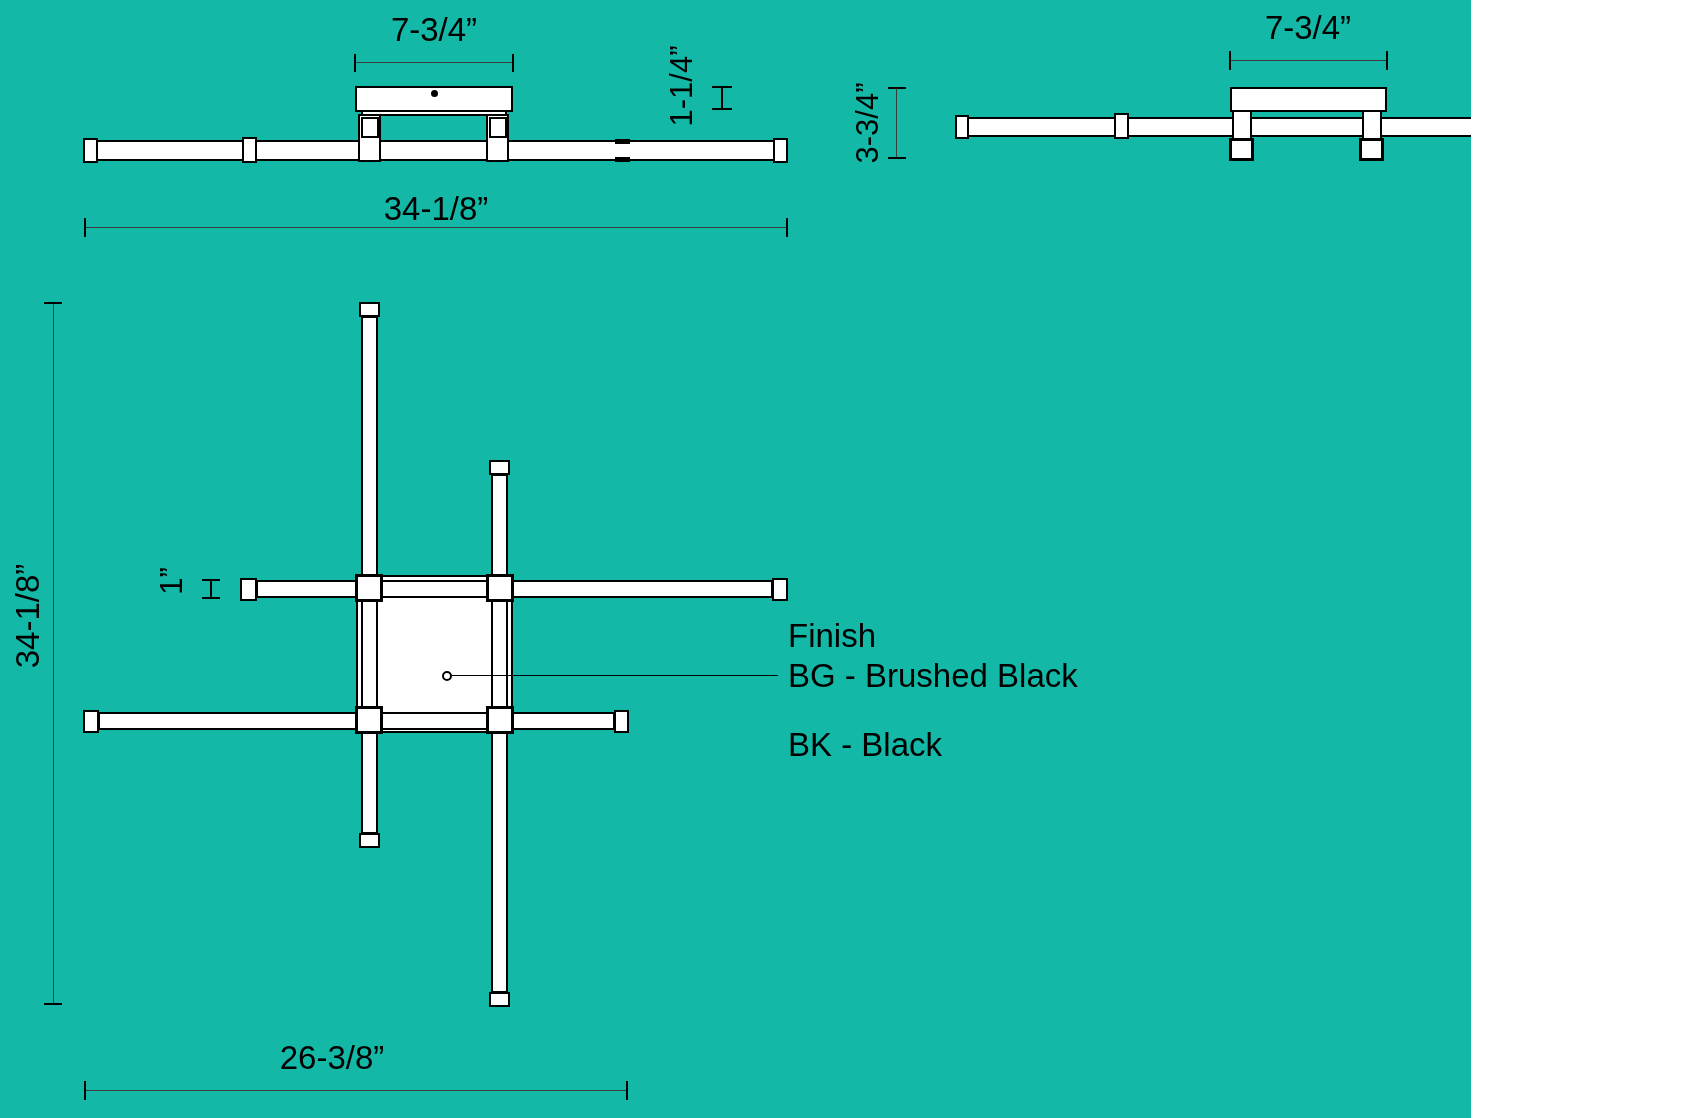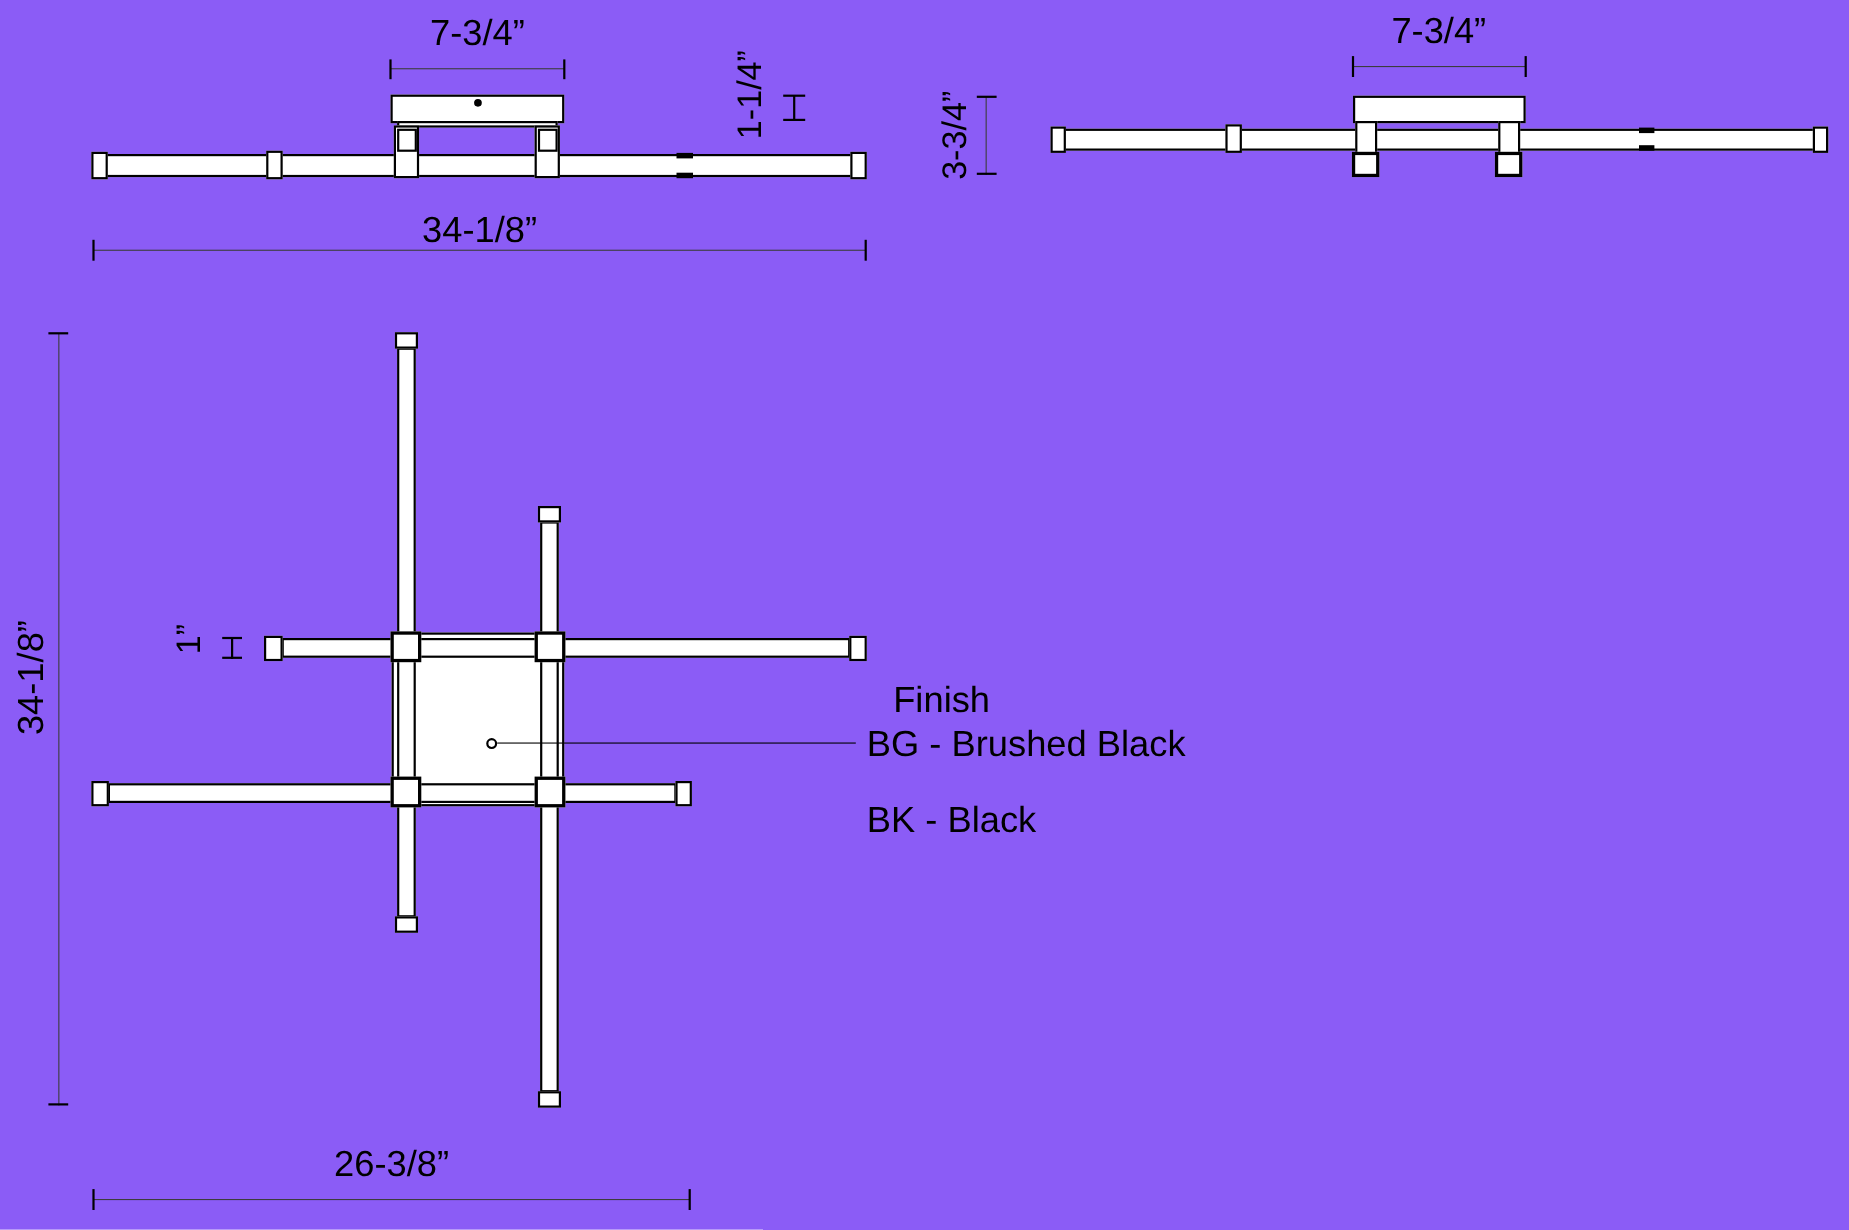--- a/index.html
+++ b/index.html
@@ -1,16 +1,16 @@
 <!DOCTYPE html>
 <html><head>
 <meta charset="utf-8">
 <style>
   html,body{margin:0;padding:0;background:#fff;}
-  .sheet{position:relative;width:1681px;height:1118px;background:#8b5cf6;overflow:hidden;
+  .sheet{position:relative;width:1471px;height:1118px;background:#14b8a6;overflow:hidden;
          font-family:"Liberation Sans",sans-serif;}
   .s{position:absolute;box-sizing:border-box;}
   .outl{background:#fff;border:2px solid #000;}
   .outl3{background:#fff;border:3px solid #000;}
   .fill{background:#000;}
   .dl{background:#3c3c3c;}
   .tk{background:#000;}
   .txt{position:absolute;font-size:33px;color:#000;white-space:nowrap;
        transform:translate(-50%,-50%);letter-spacing:0;}
   .rot{transform:translate(-50%,-50%) rotate(-90deg);}
@@ -114,22 +114,22 @@
     <div class="s tk" style="left:202px;top:597px;width:18px;height:2px;"></div>
 
     <div class="s dl" style="left:53px;top:303px;width:1px;height:702px;"></div>
     <div class="s tk" style="left:44px;top:302px;width:18px;height:2px;"></div>
     <div class="s tk" style="left:44px;top:1003px;width:18px;height:2px;"></div>
     <span class="txt rot" style="left:28px;top:616px;">34-1/8”</span>
 
     <div class="s dl" style="left:85px;top:1090px;width:542px;height:1px;"></div>
     <div class="s tk" style="left:84px;top:1081px;width:2px;height:19px;"></div>
     <div class="s tk" style="left:626px;top:1081px;width:2px;height:19px;"></div>
-    <span class="txt" style="left:356px;top:1058px;">26-3/8”</span>
+    <span class="txt" style="left:332px;top:1058px;">26-3/8”</span>
 
     <div class="s circ" style="left:442px;top:671px;width:10px;height:10px;"></div>
     <div class="s fill" style="left:452px;top:675px;width:326px;height:1px;"></div>
-    <span class="ltxt" style="left:788px;top:619px;margin-left:24px;">Finish</span>
+    <span class="ltxt" style="left:788px;top:619px;">Finish</span>
     <span class="ltxt" style="left:788px;top:659px;">BG - Brushed Black</span>
     <span class="ltxt" style="left:788px;top:728px;">BK - Black</span>
   </div>
 
 </div>
 
 </body></html>

